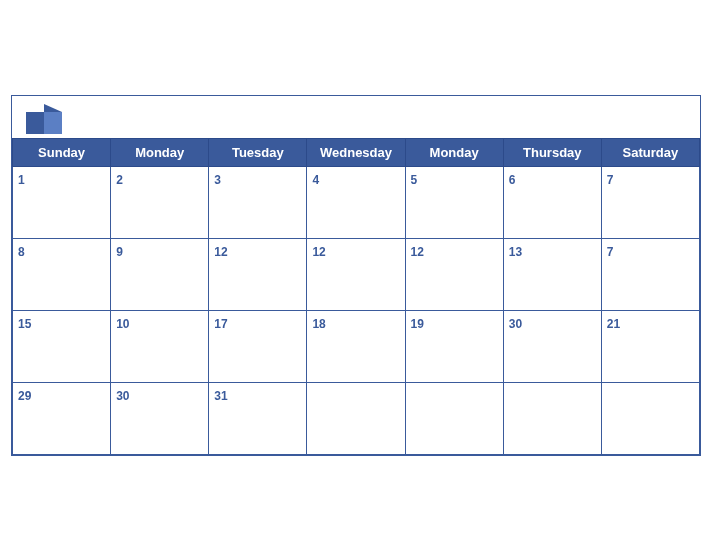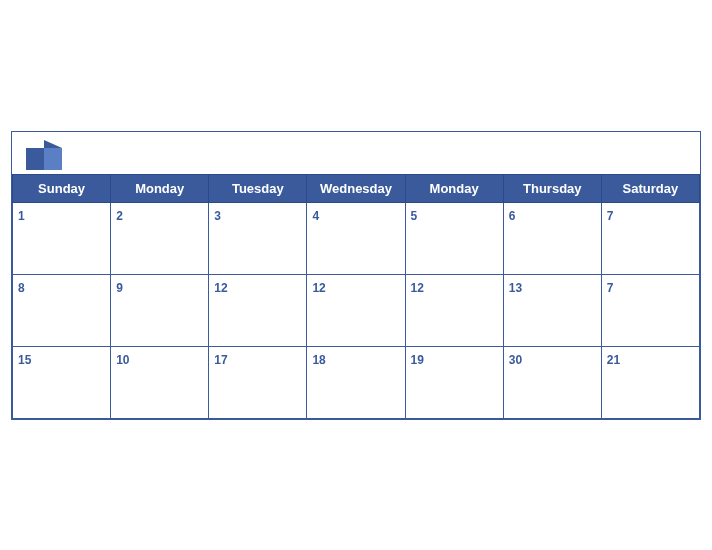--- a/index.html
+++ b/index.html
@@ -143,15 +143,24 @@
         </tr>
         <tr class="week-row">
           <td><span class="day-num">15</span></td>
           <td><span class="day-num">10</span></td>
           <td><span class="day-num">17</span></td>
           <td><span class="day-num">18</span></td>
           <td><span class="day-num">19</span></td>
           <td><span class="day-num">30</span></td>
           <td><span class="day-num">21</span></td>
         </tr>
+        <tr class="week-row">
+          <td><span class="day-num">29</span></td>
+          <td><span class="day-num">30</span></td>
+          <td><span class="day-num">31</span></td>
+          <td></td>
+          <td></td>
+          <td></td>
+          <td></td>
+        </tr>
       </tbody>
   </table>
 </div>
 
 </body></html>

